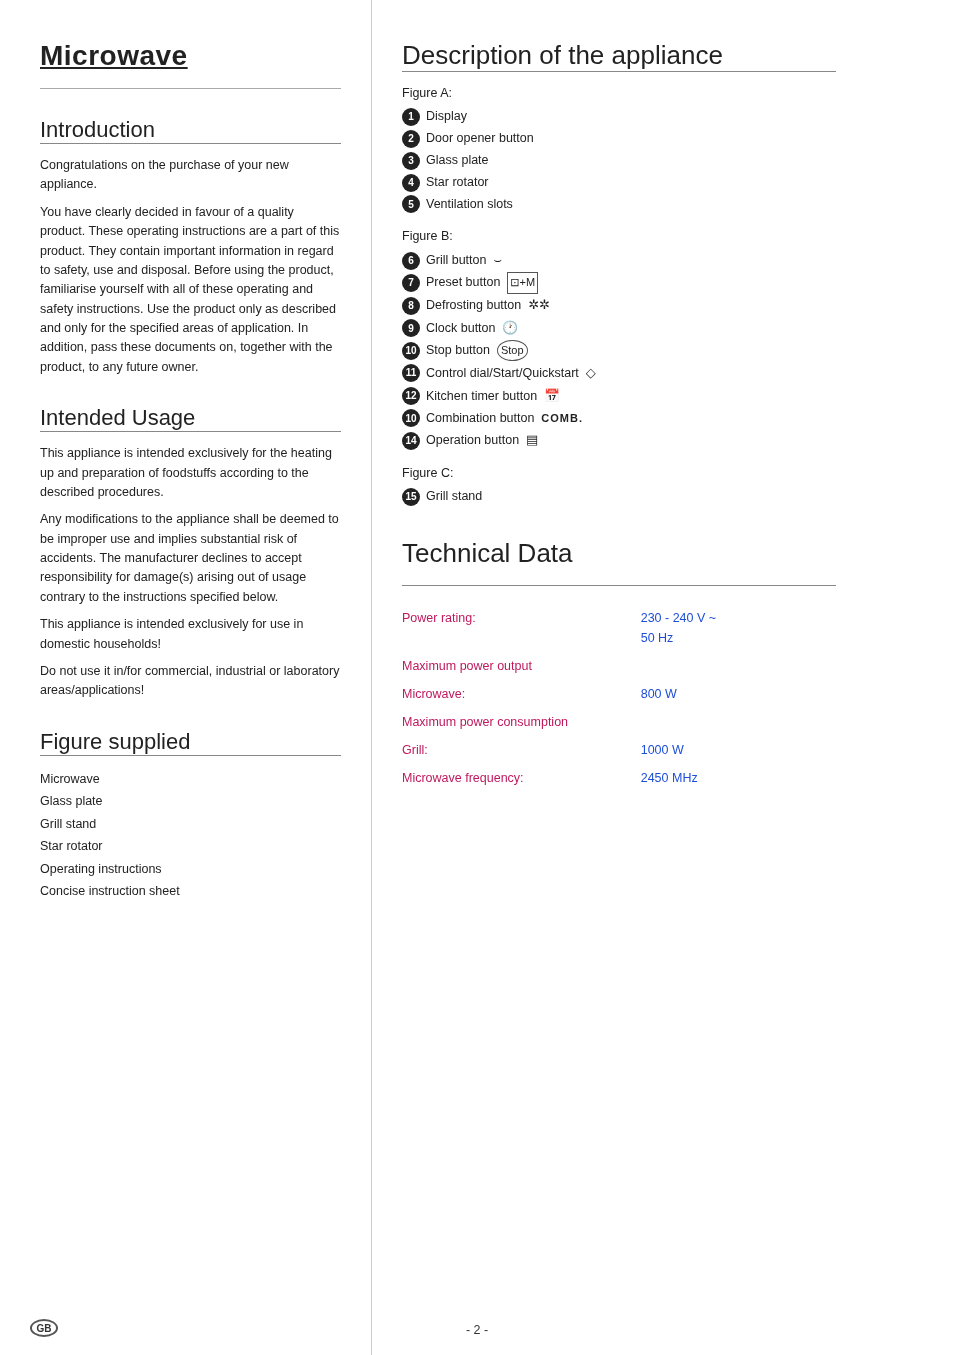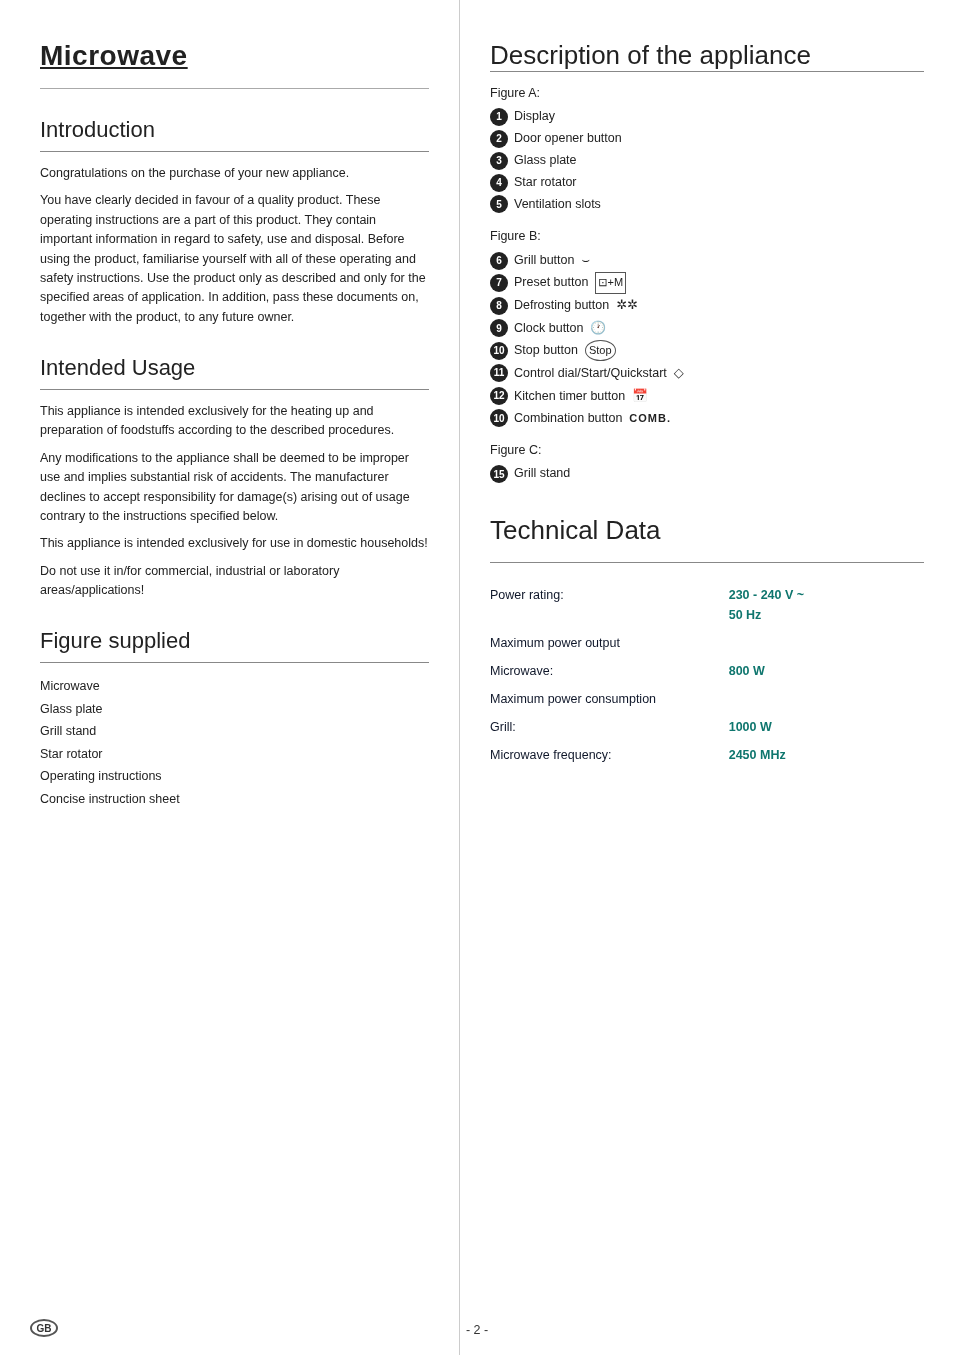--- a/index.html
+++ b/index.html
@@ -13,40 +13,40 @@
       position: relative;
     }
     .page {
       display: flex;
       flex-direction: row;
       width: 954px;
       min-height: 1355px;
       padding: 0;
     }
     .left-col {
-      width: 460px;
+      width: 372px;
       padding: 40px 30px 60px 40px;
       border-right: 1px solid #ccc;
     }
     .right-col {
       width: 494px;
       padding: 40px 30px 60px 30px;
     }
     h1.main-title {
       font-size: 28px;
       font-weight: 900;
       text-decoration: underline;
       margin-bottom: 16px;
       letter-spacing: 0.5px;
     }
     h2.section-title {
       font-size: 22px;
       font-weight: 400;
       border-bottom: 1px solid #888;
-      padding-bottom: 8px;
+      padding-bottom: 0;
       margin-bottom: 12px;
       margin-top: 28px;
     }
     h2.section-title-right {
       font-size: 26px;
       font-weight: 400;
       border-bottom: 1px solid #888;
       margin-bottom: 14px;
       margin-top: 0;
     }
@@ -111,26 +111,25 @@
       border-collapse: collapse;
     }
     .tech-table td {
       font-size: 12.5px;
       padding: 4px 0;
       vertical-align: top;
       line-height: 1.6;
     }
     .tech-table td:first-child {
       width: 55%;
-      color: #0f172a;
+      color: #be185d;
     }
     .tech-table td:last-child {
       width: 45%;
-      color: #0f766e;
-      font-weight: bold;
+      color: #1d4ed8;
     }
     .footer {
       position: absolute;
       bottom: 18px;
       left: 0;
       right: 0;
       display: flex;
       align-items: center;
       justify-content: center;
     }
@@ -249,20 +248,24 @@
         <span>Control dial/Start/Quickstart &nbsp;<span class="icon-inline">◇</span></span>
       </li>
       <li>
         <span class="num-badge">12</span>
         <span>Kitchen timer button &nbsp;<span class="icon-inline">📅</span></span>
       </li>
       <li>
         <span class="num-badge">10</span>
         <span>Combination button &nbsp;<span class="icon-inline" style="font-size:11px; font-weight:bold; letter-spacing:1px;">COMB.</span></span>
       </li>
+      <li>
+        <span class="num-badge">14</span>
+        <span>Operation button &nbsp;<span class="icon-inline">▤</span></span>
+      </li>
     </ul>
 
     <div class="figure-label">Figure C:</div>
     <ul class="desc-list">
       <li>
         <span class="num-badge">15</span>
         <span>Grill stand</span>
       </li>
     </ul>
 

